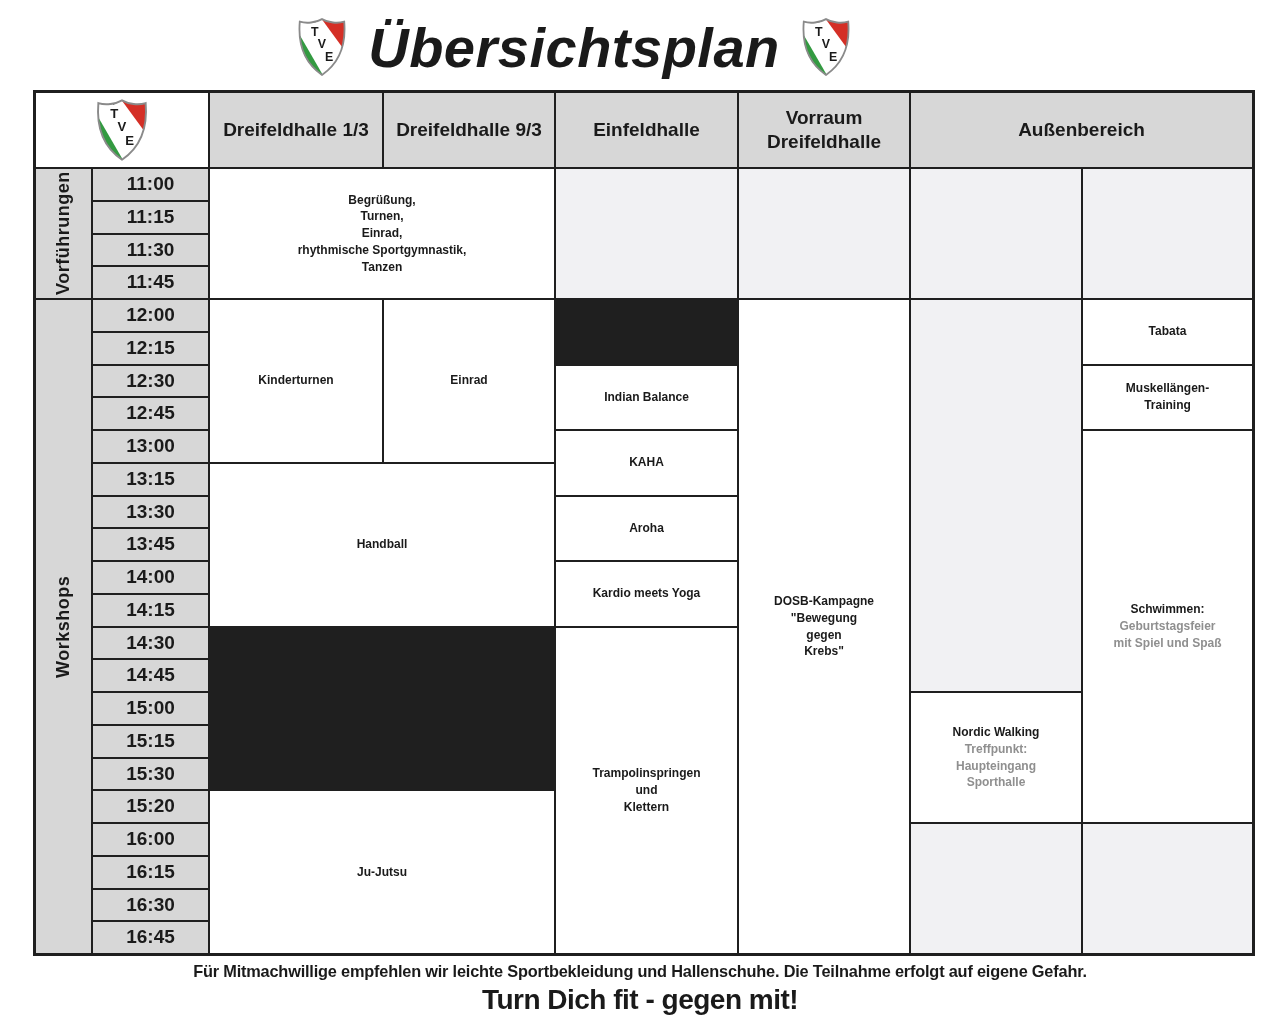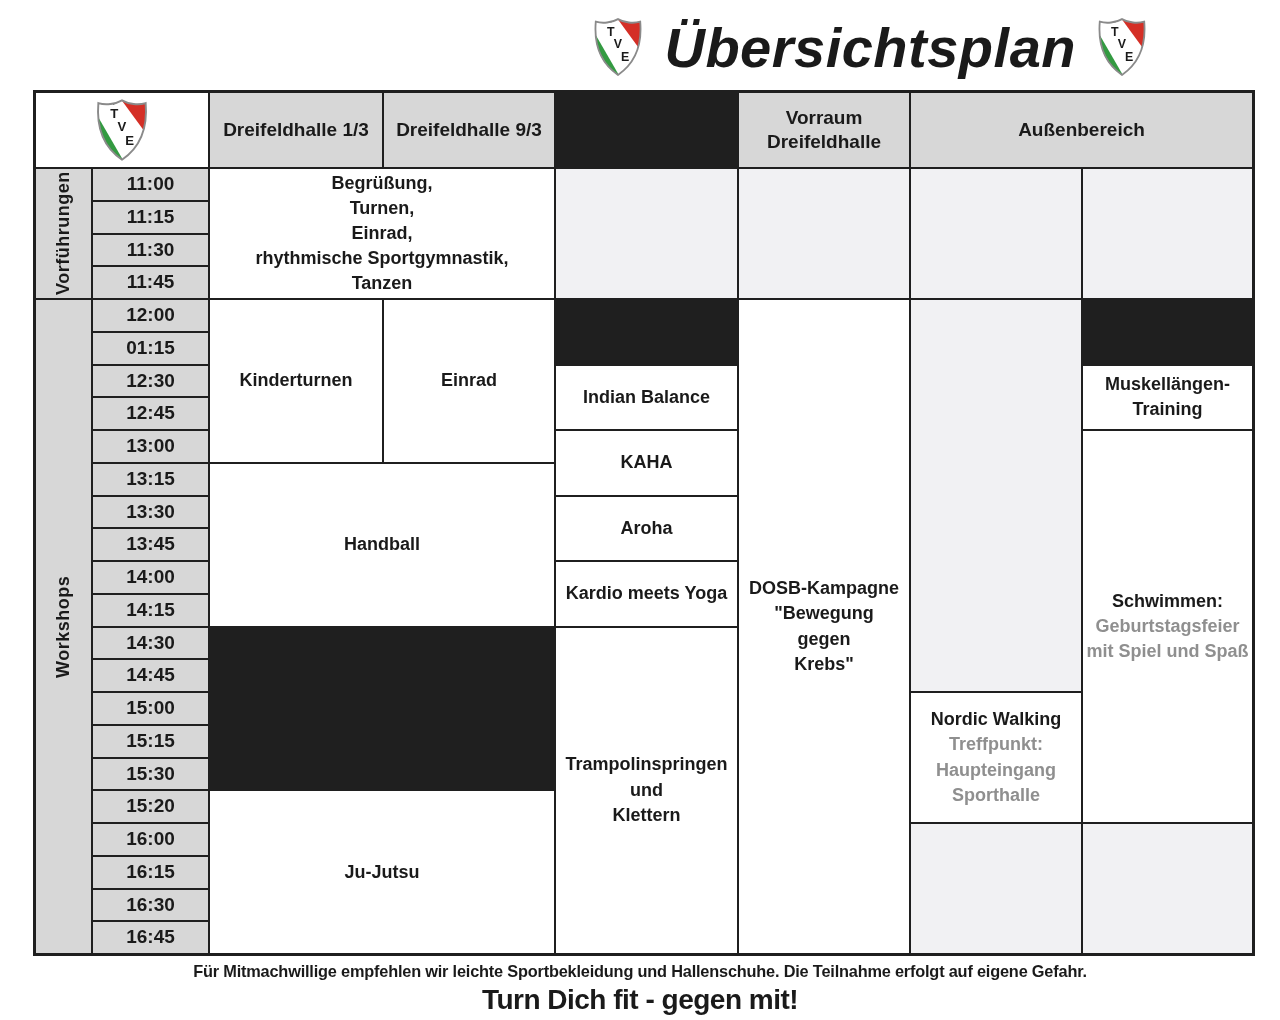--- a/index.html
+++ b/index.html
@@ -4,42 +4,42 @@
 <style>
   html,body { margin:0; padding:0; background:#ffffff; }
   body {
     width:1280px; height:1020px; position:relative;
     font-family:"Liberation Sans", sans-serif;
     color:#1a1a1a;
   }
   
   .title-row {
     position:absolute; top:4px; left:0; width:1148px; height:86px;
-    display:flex; align-items:center; justify-content:flex-end; gap:20px;
+    display:flex; align-items:center; justify-content:center; gap:20px;
   }
   .page-title {
     font-size:56px; font-weight:bold; font-style:italic; letter-spacing:0.5px;
     white-space:nowrap;
   }
   .logo-svg { display:block; }
 
   
   .grid {
     position:absolute; left:33px; top:90px;
     display:grid;
     grid-template-columns:55px 115px 172px 170px 181px 170px 170px 169px;
     grid-template-rows:74px repeat(24, 30.75px);
     gap:2px;
     background:#1f1f1f;
     border:3px solid #1f1f1f;
   }
   .cell {
     background:#ffffff;
     display:flex; flex-direction:column; align-items:center; justify-content:center;
-    text-align:center; font-weight:bold; font-size:18px; line-height:1.4;
+    text-align:center; font-weight:bold; font-size:12px; line-height:1.4;
     white-space:pre-line; overflow:hidden;
   }
   .gray  { background:#f1f1f3; }
   .hdr   { background:#d7d7d7; font-size:19px; line-height:1.25; }
   .time  { background:#d7d7d7; font-size:19px; grid-column:2; }
   .vlabel{
     background:#d7d7d7; font-size:18px; letter-spacing:0.5px;
     writing-mode:vertical-rl; transform:rotate(180deg);
     grid-column:1;
   }
@@ -93,33 +93,34 @@
 
 <div class="grid">
 
   <div class="cell logo-cell" style="grid-area:1/1/2/3">
     <svg class="logo-svg" width="56" height="66">
         <use href="#tve-shield"></use>
       </svg>
   </div>
   <div class="cell hdr" style="grid-area:1/3/2/4">Dreifeldhalle 1/3</div>
   <div class="cell hdr" style="grid-area:1/4/2/5">Dreifeldhalle 9/3</div>
+  <div class="cell hdr" style="grid-area:1/5/2/6">Einfeldhalle</div>
   <div class="cell hdr" style="grid-area:1/6/2/7">Vorraum
 Dreifeldhalle</div>
   <div class="cell hdr" style="grid-area:1/7/2/9">Außenbereich</div>
 
   <div class="cell vlabel" style="grid-row:2/6">Vorführungen</div>
   <div class="cell vlabel" style="grid-row:6/26">Workshops</div>
 
   <div class="cell time" style="grid-row:2">11:00</div>
   <div class="cell time" style="grid-row:3">11:15</div>
   <div class="cell time" style="grid-row:4">11:30</div>
   <div class="cell time" style="grid-row:5">11:45</div>
   <div class="cell time" style="grid-row:6">12:00</div>
-  <div class="cell time" style="grid-row:7">01:15</div>
+  <div class="cell time" style="grid-row:7">12:15</div>
   <div class="cell time" style="grid-row:8">12:30</div>
   <div class="cell time" style="grid-row:9">12:45</div>
   <div class="cell time" style="grid-row:10">13:00</div>
   <div class="cell time" style="grid-row:11">13:15</div>
   <div class="cell time" style="grid-row:12">13:30</div>
   <div class="cell time" style="grid-row:13">13:45</div>
   <div class="cell time" style="grid-row:14">14:00</div>
   <div class="cell time" style="grid-row:15">14:15</div>
   <div class="cell time" style="grid-row:16">14:30</div>
   <div class="cell time" style="grid-row:17">14:45</div>
@@ -162,20 +163,21 @@
 
   <div class="cell gray" style="grid-area:6/7/18/8"></div>
   <div class="cell" style="grid-area:18/7/22/8">
     <span>Nordic Walking</span>
     <span class="sub">Treffpunkt:
 Haupteingang
 Sporthalle</span>
   </div>
   <div class="cell gray" style="grid-area:22/7/26/8"></div>
 
+  <div class="cell" style="grid-area:6/8/8/9">Tabata</div>
   <div class="cell" style="grid-area:10/8/22/9">
     <span>Schwimmen:</span>
     <span class="sub">Geburtstagsfeier
 mit Spiel und Spaß</span>
   </div>
   <div class="cell" style="grid-area:8/8/10/9">Muskellängen-
 Training</div>
   <div class="cell gray" style="grid-area:22/8/26/9"></div>
 
 </div>

